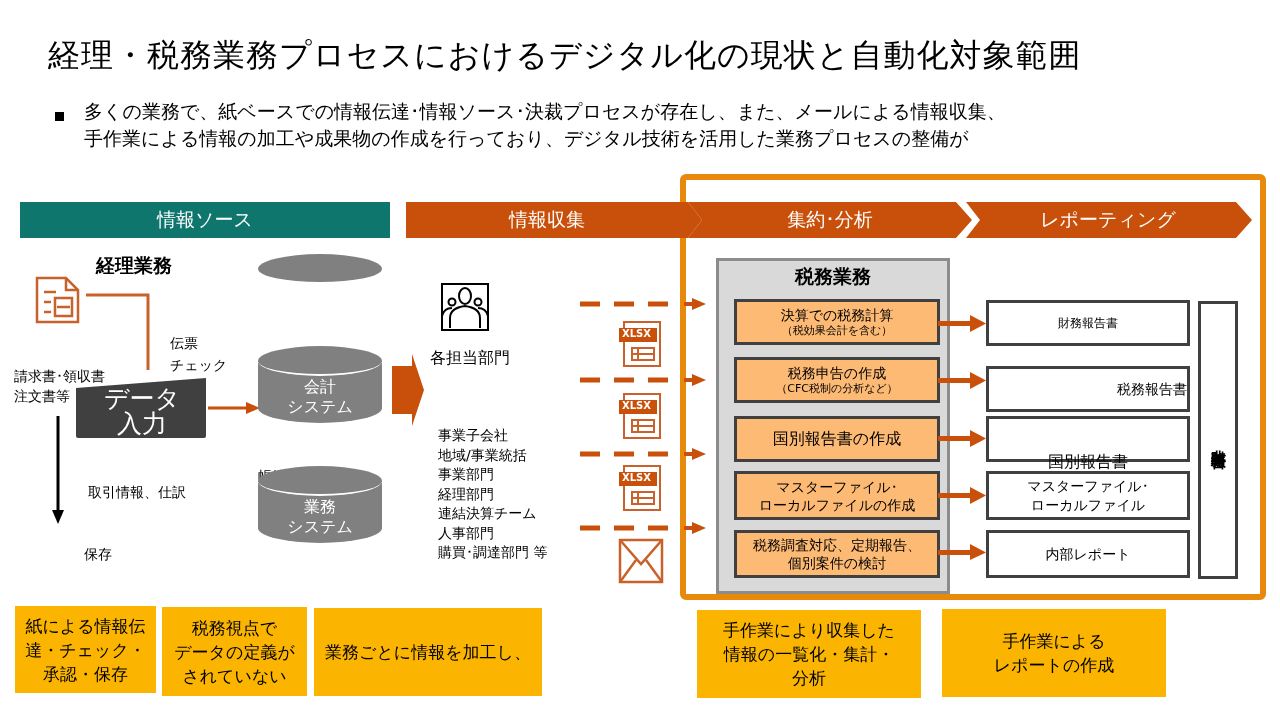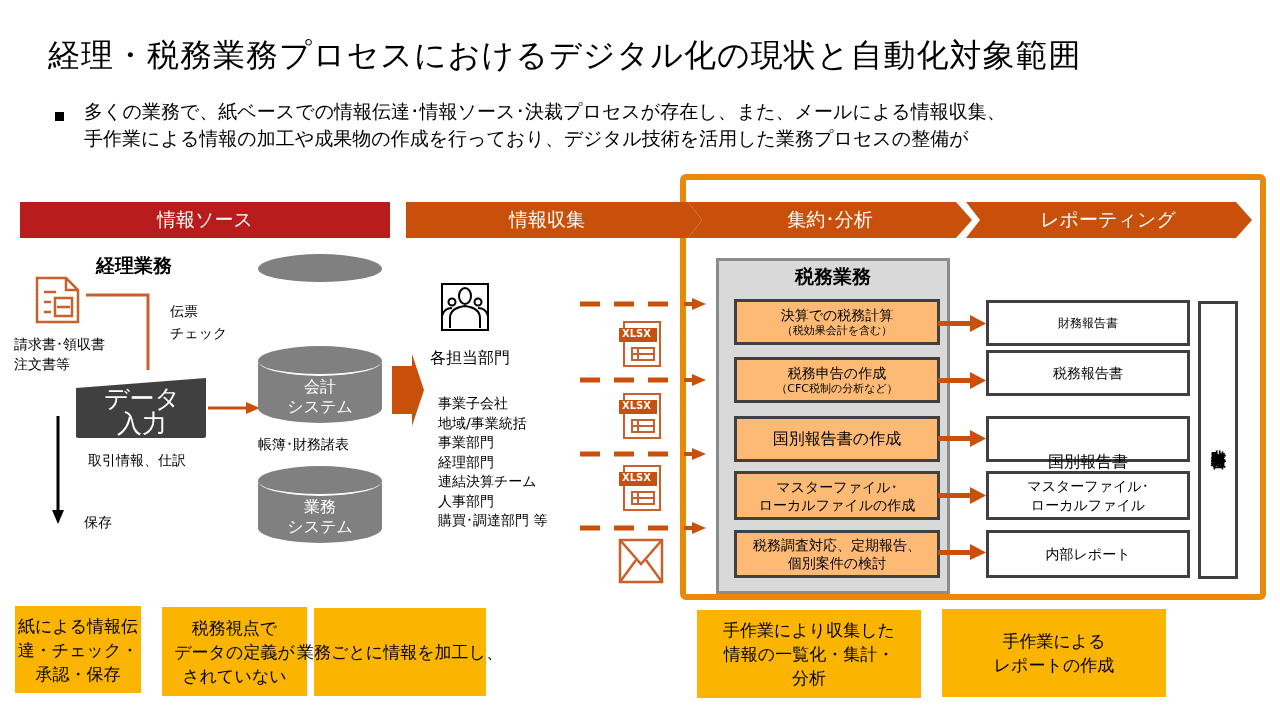--- a/index.html
+++ b/index.html
@@ -5,25 +5,25 @@
   html, body { margin:0; padding:0; }
   body { width:1280px; height:720px; background:#ffffff; position:relative; overflow:hidden;
          font-family: "DejaVu Sans", "Liberation Sans", sans-serif; color:#000; }
   .abs { position:absolute; }
   .title { left:48px; top:34px; font-size:32px; letter-spacing:1px; white-space:nowrap; }
   .bullet-mark { left:55px; top:112px; width:9px; height:9px; background:#000; }
   .bullet-text { left:84px; top:98px; width:1160px; font-size:19px; line-height:27px; }
   .bullet-text div { white-space:nowrap; }
 
   .phase { top:202px; height:36px; color:#fff; font-size:19px; display:flex; align-items:center; justify-content:center; }
-  .phase.dark { background:#b91c1c; }
+  .phase.dark { background:#0f766e; }
 
   .scope { left:680px; top:174px; width:586px; height:426px; border:6px solid #e8890c; border-radius:6px; box-sizing:border-box; }
 
-  .lbl { font-size:14px; white-space:nowrap; }
+  .lbl { font-size:14px; white-space:nowrap;margin-top:32px; }
   .cyl { width:124px; }
   .cyl-top { width:124px; height:30px; border-radius:50%; background:#808080; border-bottom:2px solid #fff; position:absolute; top:0; left:0; box-sizing:border-box; }
   .cyl-body { position:absolute; top:15px; left:0; width:124px; height:62px; background:#808080; border-radius:0 0 62px 62px / 0 0 15px 15px; color:#fff; display:flex; flex-direction:column; align-items:center; justify-content:center; font-size:16px; line-height:20px; padding-top:10px; box-sizing:border-box; }
 
   .tax-panel { left:716px; top:258px; width:234px; height:336px; background:#d9d9d9; border:3px solid #8c8c8c; box-sizing:border-box; }
   .tax-title { left:716px; top:264px; width:234px; text-align:center; font-size:19px; font-weight:bold; }
   .task { left:734px; width:206px; height:46px; background:#fdba74; border:3px solid #404040; box-sizing:border-box; display:flex; flex-direction:column; align-items:center; justify-content:center; text-align:center; font-size:14px; line-height:18px; }
   .task small { font-size:11px; line-height:14px; }
   .report { left:986px; width:204px; height:46px; background:#fff; border:3px solid #404040; box-sizing:border-box; display:flex; flex-direction:column; align-items:center; justify-content:center; text-align:center; font-size:14px; line-height:19px; }
   .nonfin { left:1198px; top:301px; width:40px; height:278px; background:#fff; border:3px solid #404040; box-sizing:border-box; display:flex; align-items:center; justify-content:center; }
@@ -241,52 +241,52 @@
     <rect x="0" y="183" width="34" height="5"></rect>
       <polygon points="32,177 48,185.5 32,194"></polygon>
     <rect x="0" y="240" width="34" height="5"></rect>
       <polygon points="32,234 48,242.5 32,250"></polygon>
   </g>
 </svg>
 
 <div class="abs report" style="top:300px;">
   <div style="font-size:12px;">財務報告書</div>
 </div>
-<div class="abs report" style="top:350px;">
+<div class="abs report" style="top:366px;align-items:flex-end;">
   <div>税務報告書</div>
 </div>
 <div class="abs report" style="top:416px;">
   <div style="font-size:16px;margin-top:44px;">国別報告書</div>
 </div>
 <div class="abs report" style="top:471px;height:49px;">
   <div>マスターファイル･</div>
   <div>ローカルファイル</div>
 </div>
 <div class="abs report" style="top:530px;height:48px;">
   <div>内部レポート</div>
 </div>
 <div class="abs nonfin">
   <span class="vtext">非財務報告</span>
 </div>
 
-<div class="abs issue" style="left:15px;width:126px;height:87px;">
+<div class="abs issue" style="left:15px;width:141px;height:87px;">
   <div>
     <div>紙による情報伝</div>
     <div>達・チェック・</div>
     <div>承認・保存</div>
   </div>
 </div>
 <div class="abs issue" style="left:162px;width:145px;height:89px;top:607px;">
   <div>
     <div>税務視点で</div>
     <div>データの定義が</div>
     <div>されていない</div>
   </div>
 </div>
-<div class="abs issue" style="left:314px;width:172px;height:88px;top:608px;justify-content:center;">
+<div class="abs issue" style="left:314px;width:228px;height:88px;top:608px;justify-content:center;">
   <div>
     <div>業務ごとに情報を加工し、</div>
   </div>
 </div>
 <div class="abs issue" style="left:697px;width:224px;height:88px;top:610px;">
   <div>
     <div>手作業により収集した</div>
     <div>情報の一覧化・集計・</div>
     <div>分析</div>
   </div>

